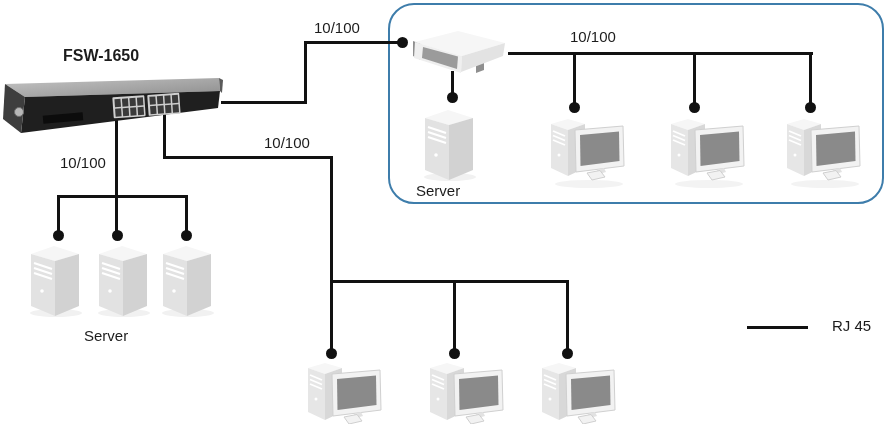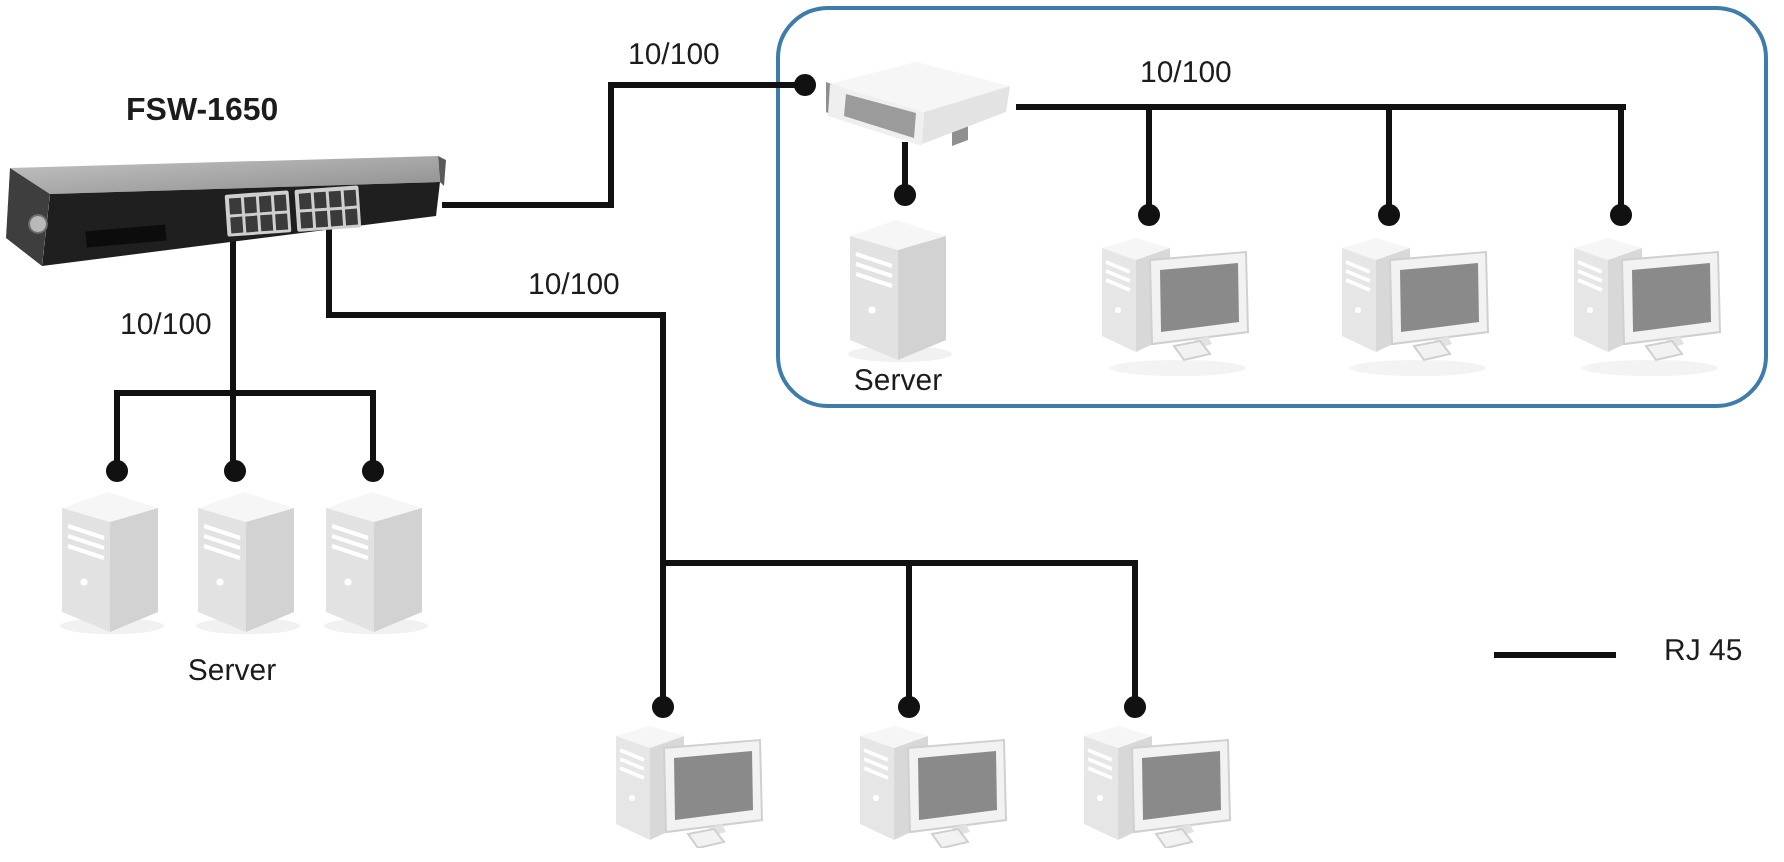--- a/index.html
+++ b/index.html
@@ -9,21 +9,21 @@
   }
   .cable{position:absolute;background:var(--cable,#111);}
   .dot{position:absolute;width:11px;height:11px;border-radius:50%;background:var(--cable,#111);}
   .lbl{position:absolute;font-size:15px;line-height:17px;color:#1c1c1c;white-space:nowrap;}
   .lbl.bold{font-weight:bold;font-size:16px;}
   .group-box{
     position:absolute;left:388px;top:3px;width:492px;height:197px;
     border:2px solid var(--workgroup-border,#3e7dab);border-radius:26px;background:transparent;
   }
   .icon{position:absolute;}
-  .centered{text-align:center;}
+  .centered{text-align:left;}
   svg{display:block;}
 </style>
 </head>
 <body>
 
 <div class="canvas">
 
   <svg width="0" height="0" style="position:absolute" aria-hidden="true">
     <defs>
       <linearGradient id="g-top" x1="0" y1="0" x2="1" y2="1">

